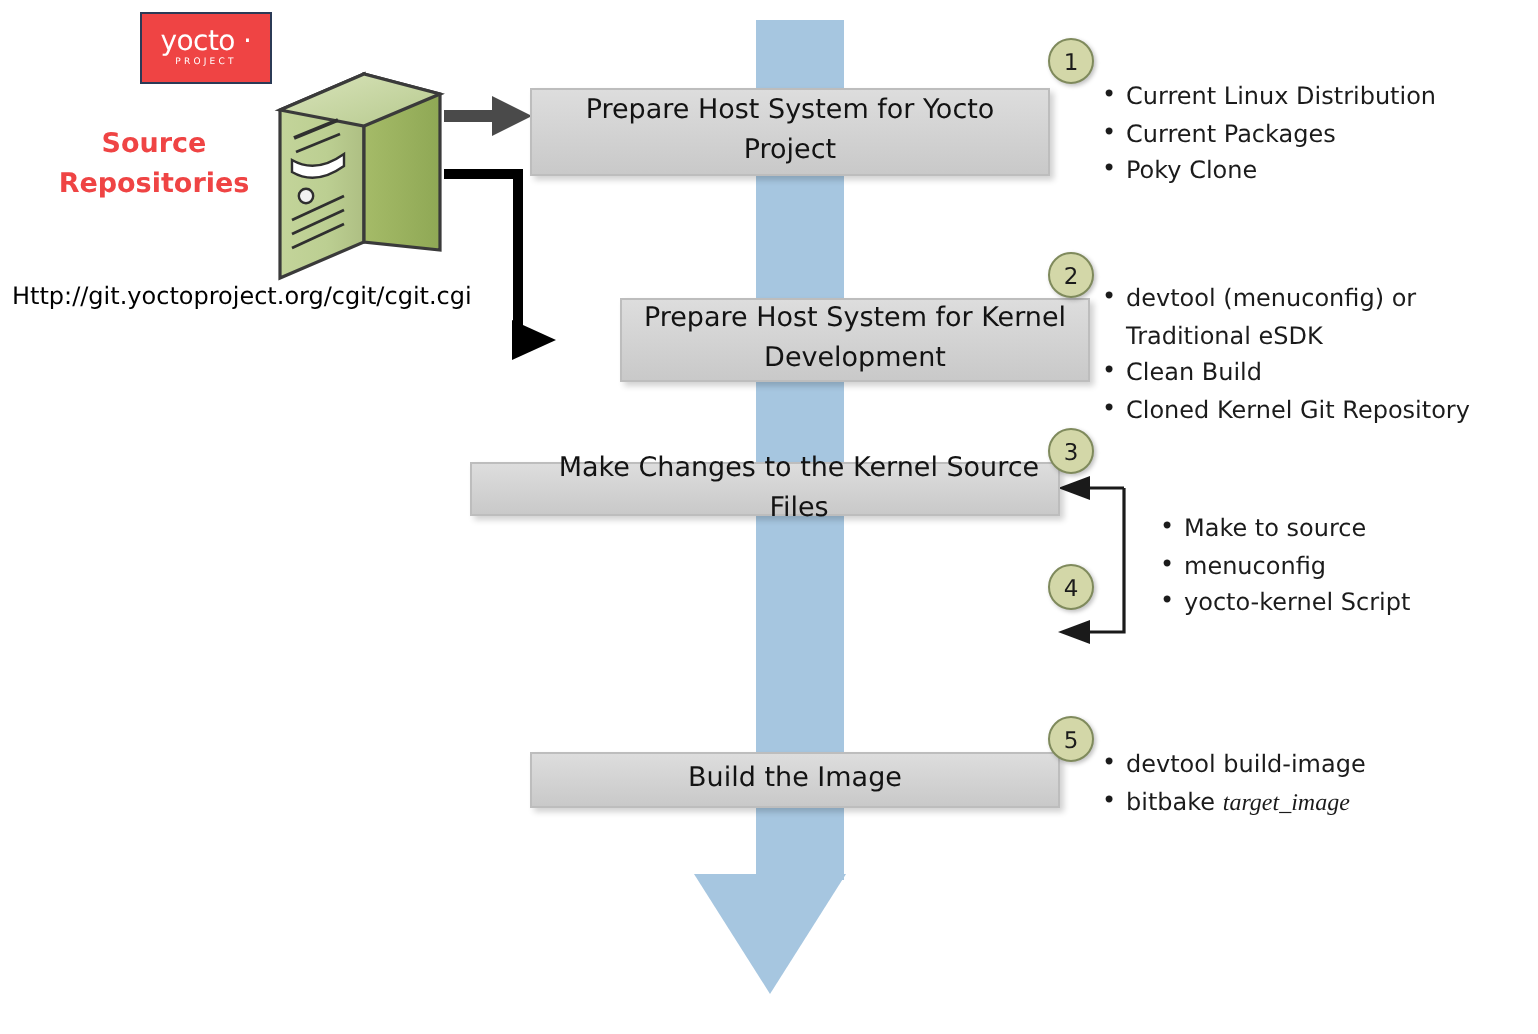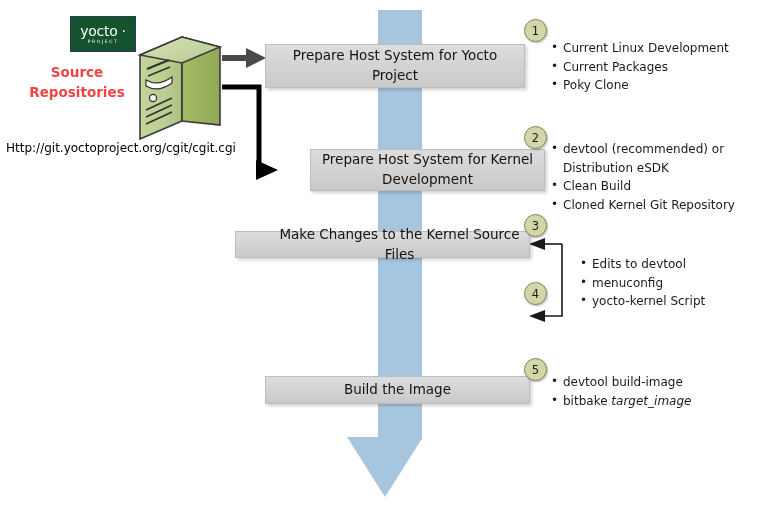--- a/index.html
+++ b/index.html
@@ -33,24 +33,24 @@
     width: 0;
     height: 0;
     border-left: 38px solid transparent;
     border-right: 38px solid transparent;
     border-top: 60px solid #a6c6e0;
   }
 
   
   #yocto-logo {
     left: 70px;
-    top: 16px;
+    top: 6px;
     width: 66px;
     height: 36px;
-    background: #14532d;
+    background: #ef4444;
     border: 1px solid #2b3a56;
     box-sizing: border-box;
     display: flex;
     flex-direction: column;
     align-items: center;
     justify-content: center;
     line-height: 1;
   }
   #yocto-logo .yl-main {
     color: #ffffff;
@@ -155,21 +155,21 @@
     content: "\2022";
     position: absolute;
     left: 0;
     top: -1px;
     font-size: 12px;
   }
   #bullets-1 { left: 551px; top: 39px;  width: 210px; }
   #bullets-2 { left: 551px; top: 140px; width: 212px; }
   #bullets-34 { left: 580px; top: 255px; width: 180px; }
   #bullets-5 { left: 551px; top: 373px; width: 210px; }
-  .ital { font-style: italic; }
+  .ital { font-style: italic; font-family: Liberation Serif, serif; }
 </style>
 </head>
 <body>
 
 <div id="diagram">
 
   <div class="abs" id="flow-band"></div>
   <div class="abs" id="flow-arrowhead"></div>
 
   <svg class="abs" style="left:0;top:0;" width="769" height="517">
@@ -259,33 +259,33 @@
     <span>3</span>
   </div>
   <div class="abs step-circle" id="step-4">
     <span>4</span>
   </div>
   <div class="abs step-circle" id="step-5">
     <span>5</span>
   </div>
 
   <ul class="abs bullet-list" id="bullets-1">
-    <li>Current Linux Development</li>
+    <li>Current Linux Distribution</li>
     <li>Current Packages</li>
     <li>Poky Clone</li>
   </ul>
 
   <ul class="abs bullet-list" id="bullets-2">
-    <li>devtool (recommended) or Distribution eSDK</li>
+    <li>devtool (menuconfig) or Traditional eSDK</li>
     <li>Clean Build</li>
     <li>Cloned Kernel Git Repository</li>
   </ul>
 
   <ul class="abs bullet-list" id="bullets-34">
-    <li>Edits to devtool</li>
+    <li>Make to source</li>
     <li>menuconfig</li>
     <li>yocto-kernel Script</li>
   </ul>
 
   <ul class="abs bullet-list" id="bullets-5">
     <li>devtool build-image</li>
     <li><span>bitbake </span><span class="ital">target_image</span></li>
   </ul>
 
 </div>

